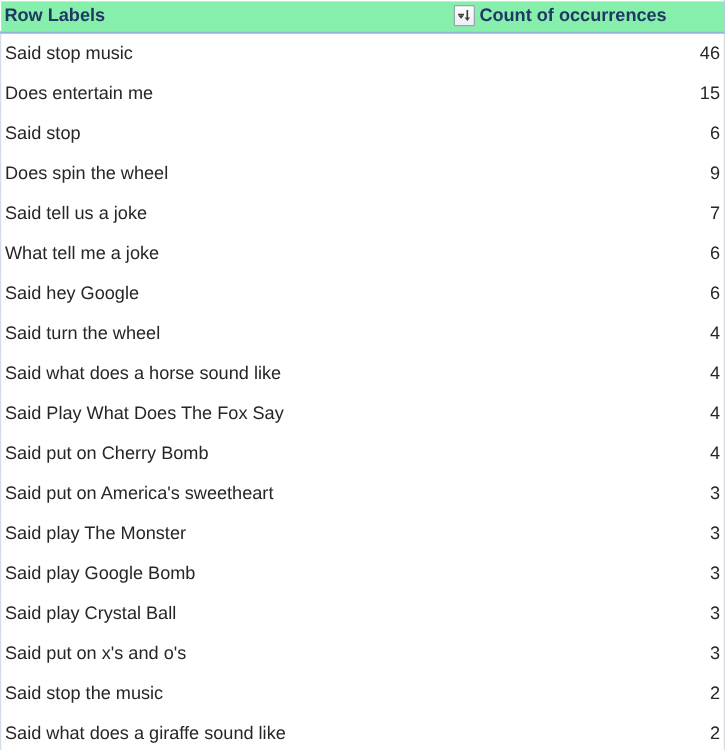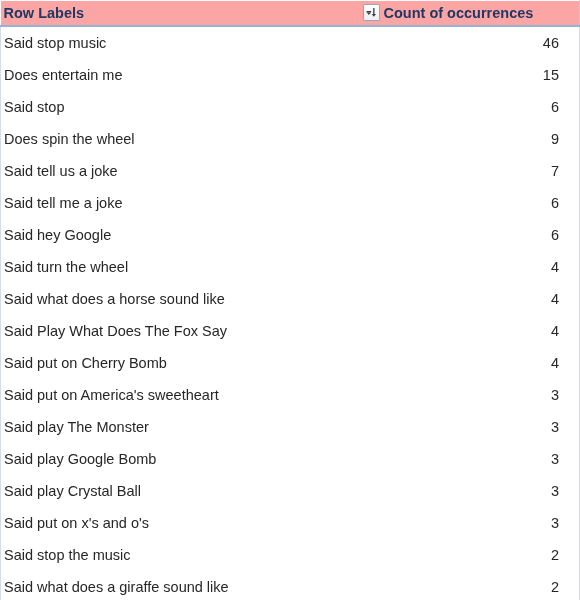--- a/index.html
+++ b/index.html
@@ -20,21 +20,21 @@
     border-collapse: collapse;
     table-layout: fixed;
   }
 
   
   .header-row {
     height: 25px;
     background: #dce6f1;
   }
   .header-cell {
-    background: #fca5a5;
+    background: #86efac;
     color: #1f3864;
     font-weight: bold;
     font-size: 14.5px;
     padding: 0 4px 0 3px;
     border-bottom: 2px solid #95b3d7;
     border-top: 1px solid #ffffff;
     vertical-align: middle;
     white-space: nowrap;
     overflow: hidden;
   }
@@ -90,21 +90,21 @@
     line-height: 30px;
   }
   .cell.label-cell {
     text-align: left;
     padding-left: 3px;
     border-left: 1px solid #d4dce6;
     margin-top: 16px;
   }
   .cell.value-cell {
     text-align: right;
-    padding-right: 20px;
+    padding-right: 3px;
     border-right: 1px solid #d4dce6;
   }
 </style>
 </head>
 <body>
 
 <table class="pivot-table">
   <thead>
     <tr class="header-row">
       <th class="header-cell labels-col">
@@ -142,21 +142,21 @@
       </tr>
       <tr class="data-row">
         <td class="cell label-cell">Does spin the wheel</td>
         <td class="cell value-cell">9</td>
       </tr>
       <tr class="data-row">
         <td class="cell label-cell">Said tell us a joke</td>
         <td class="cell value-cell">7</td>
       </tr>
       <tr class="data-row">
-        <td class="cell label-cell">Said tell me a joke</td>
+        <td class="cell label-cell">What tell me a joke</td>
         <td class="cell value-cell">6</td>
       </tr>
       <tr class="data-row">
         <td class="cell label-cell">Said hey Google</td>
         <td class="cell value-cell">6</td>
       </tr>
       <tr class="data-row">
         <td class="cell label-cell">Said turn the wheel</td>
         <td class="cell value-cell">4</td>
       </tr>

